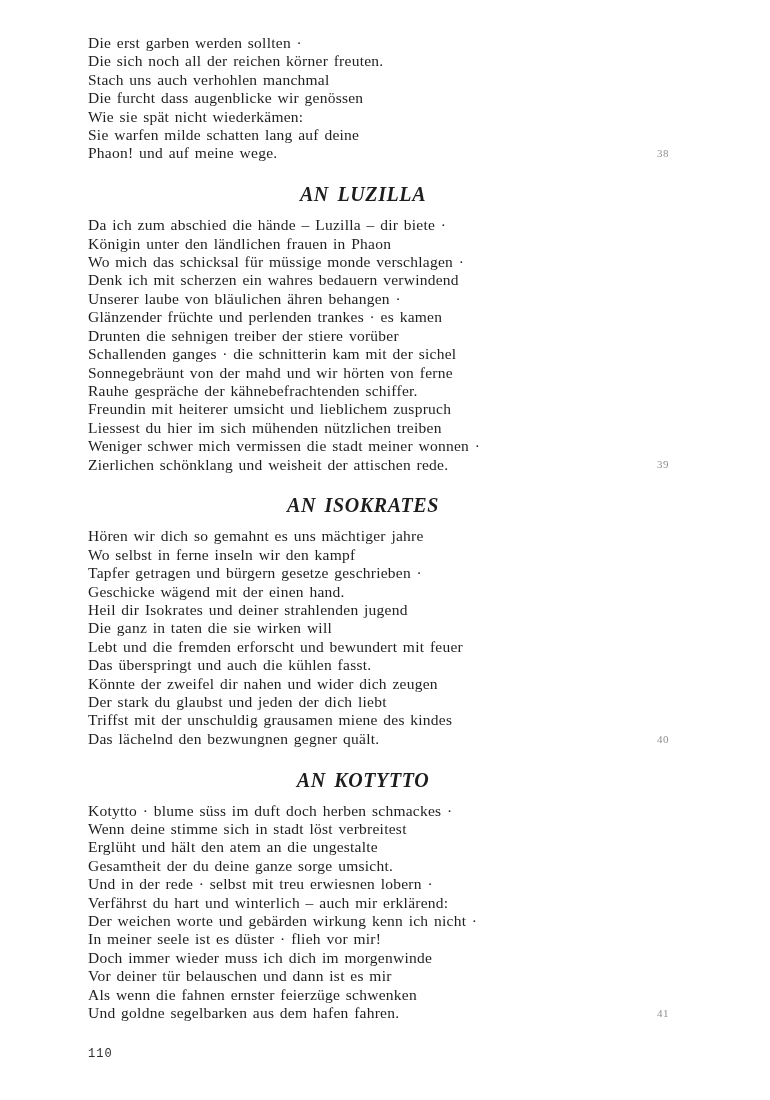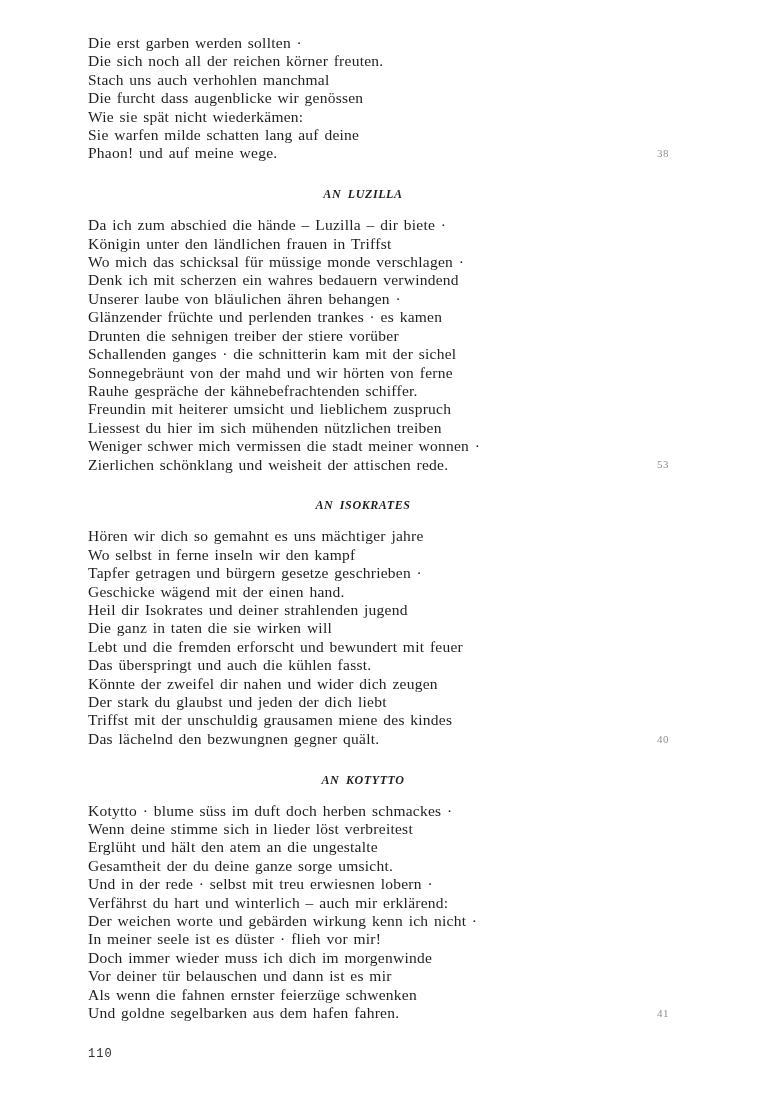--- a/index.html
+++ b/index.html
@@ -29,21 +29,21 @@
     margin: 0;
     font-size: 15.5px;
     line-height: 18.4px;
     letter-spacing: 0.25px;
     word-spacing: 1.5px;
     white-space: nowrap;
   }
   .poem-title {
     margin: 22.5px 0 12.5px 0;
     text-align: center;
-    font-size: 12px;
+    font-size: 20px;
     line-height: 18.4px;
     font-weight: bold;
     font-style: italic;
     letter-spacing: 0.6px;
     word-spacing: 3px;
   }
   .mnum {
     position: absolute;
     right: -31px;
     bottom: 1.5px;
@@ -75,34 +75,34 @@
       <p class="line">Die furcht dass augenblicke wir genössen</p>
       <p class="line">Wie sie spät nicht wiederkämen:</p>
       <p class="line">Sie warfen milde schatten lang auf deine</p>
       <p class="line">Phaon! und auf meine wege.</p>
       <span class="mnum">38</span>
     </section>
 
     <h2 class="poem-title">AN LUZILLA</h2>
     <section class="stanza">
       <p class="line">Da ich zum abschied die hände – Luzilla – dir biete ·</p>
-      <p class="line">Königin unter den ländlichen frauen in Triffst</p>
+      <p class="line">Königin unter den ländlichen frauen in Phaon</p>
       <p class="line">Wo mich das schicksal für müssige monde verschlagen ·</p>
       <p class="line">Denk ich mit scherzen ein wahres bedauern verwindend</p>
       <p class="line">Unserer laube von bläulichen ähren behangen ·</p>
       <p class="line">Glänzender früchte und perlenden trankes · es kamen</p>
       <p class="line">Drunten die sehnigen treiber der stiere vorüber</p>
       <p class="line">Schallenden ganges · die schnitterin kam mit der sichel</p>
       <p class="line">Sonnegebräunt von der mahd und wir hörten von ferne</p>
       <p class="line">Rauhe gespräche der kähnebefrachtenden schiffer.</p>
       <p class="line">Freundin mit heiterer umsicht und lieblichem zuspruch</p>
       <p class="line">Liessest du hier im sich mühenden nützlichen treiben</p>
       <p class="line">Weniger schwer mich vermissen die stadt meiner wonnen ·</p>
       <p class="line">Zierlichen schönklang und weisheit der attischen rede.</p>
-      <span class="mnum">53</span>
+      <span class="mnum">39</span>
     </section>
 
     <h2 class="poem-title">AN ISOKRATES</h2>
     <section class="stanza">
       <p class="line">Hören wir dich so gemahnt es uns mächtiger jahre</p>
       <p class="line">Wo selbst in ferne inseln wir den kampf</p>
       <p class="line">Tapfer getragen und bürgern gesetze geschrieben ·</p>
       <p class="line">Geschicke wägend mit der einen hand.</p>
       <p class="line">Heil dir Isokrates und deiner strahlenden jugend</p>
       <p class="line">Die ganz in taten die sie wirken will</p>
@@ -111,21 +111,21 @@
       <p class="line">Könnte der zweifel dir nahen und wider dich zeugen</p>
       <p class="line">Der stark du glaubst und jeden der dich liebt</p>
       <p class="line">Triffst mit der unschuldig grausamen miene des kindes</p>
       <p class="line">Das lächelnd den bezwungnen gegner quält.</p>
       <span class="mnum">40</span>
     </section>
 
     <h2 class="poem-title">AN KOTYTTO</h2>
     <section class="stanza">
       <p class="line">Kotytto · blume süss im duft doch herben schmackes ·</p>
-      <p class="line">Wenn deine stimme sich in lieder löst verbreitest</p>
+      <p class="line">Wenn deine stimme sich in stadt löst verbreitest</p>
       <p class="line">Erglüht und hält den atem an die ungestalte</p>
       <p class="line">Gesamtheit der du deine ganze sorge umsicht.</p>
       <p class="line">Und in der rede · selbst mit treu erwiesnen lobern ·</p>
       <p class="line">Verfährst du hart und winterlich – auch mir erklärend:</p>
       <p class="line">Der weichen worte und gebärden wirkung kenn ich nicht ·</p>
       <p class="line">In meiner seele ist es düster · flieh vor mir!</p>
       <p class="line">Doch immer wieder muss ich dich im morgenwinde</p>
       <p class="line">Vor deiner tür belauschen und dann ist es mir</p>
       <p class="line">Als wenn die fahnen ernster feierzüge schwenken</p>
       <p class="line">Und goldne segelbarken aus dem hafen fahren.</p>

